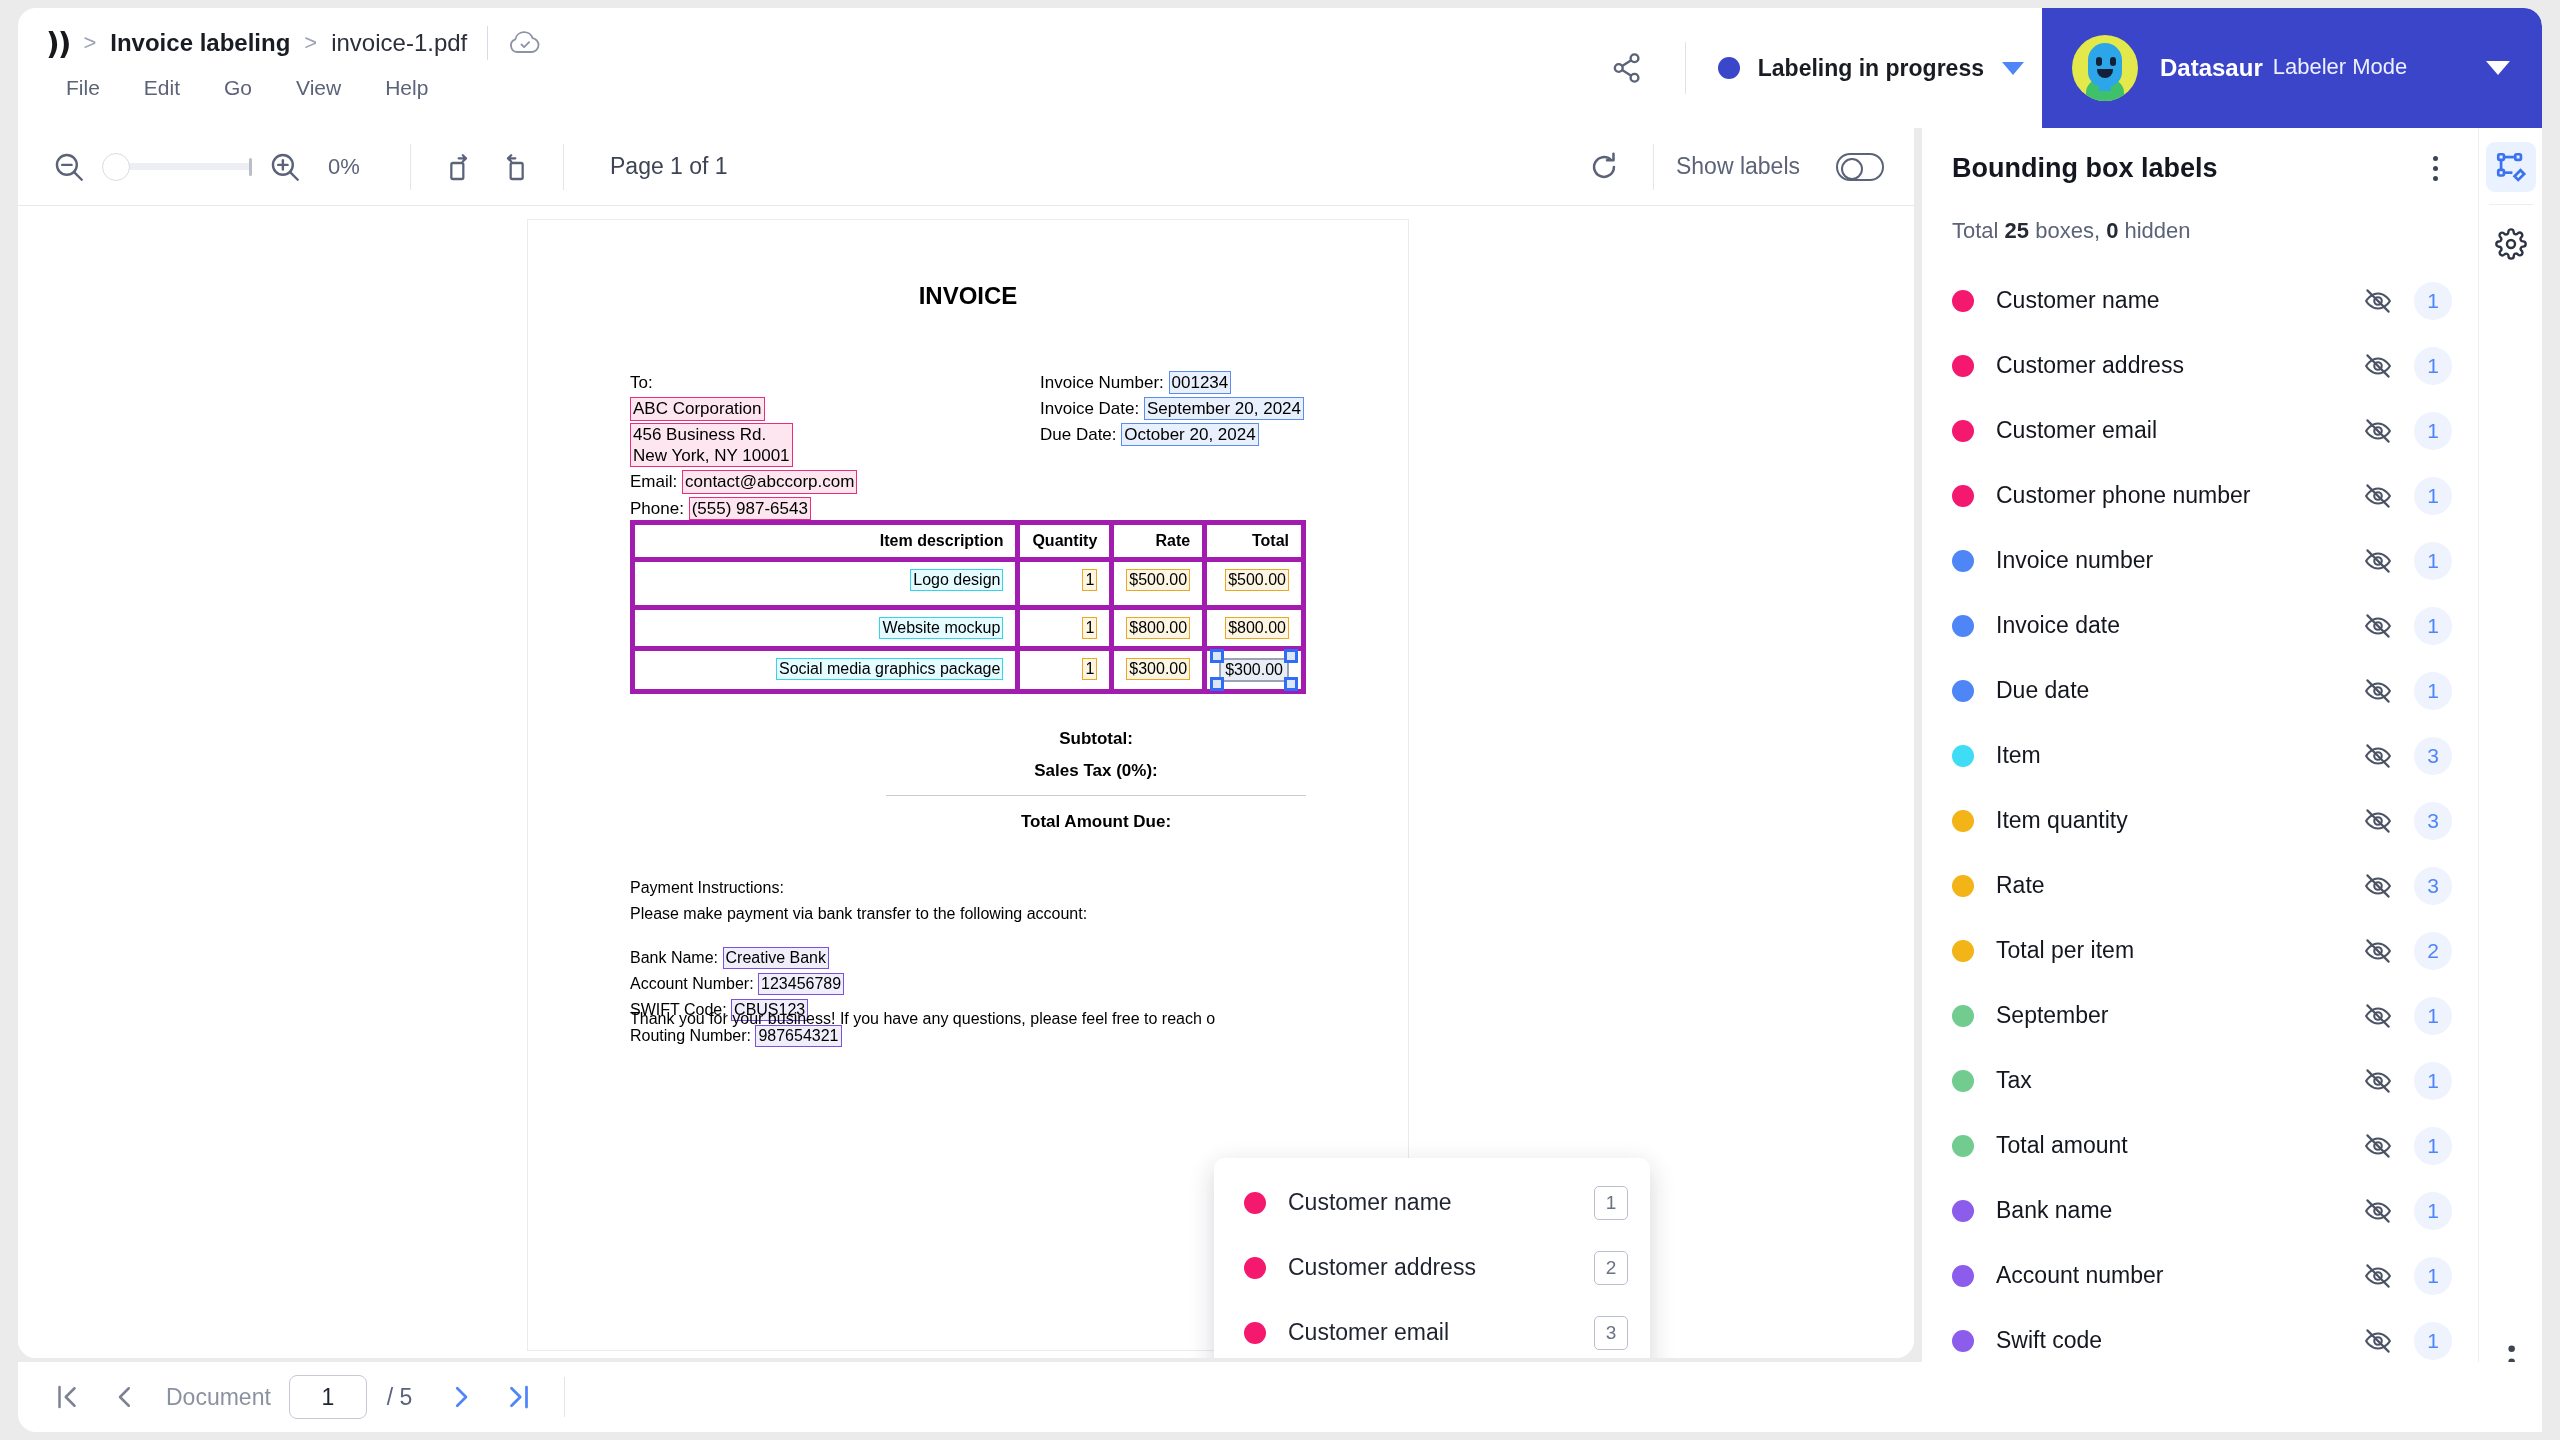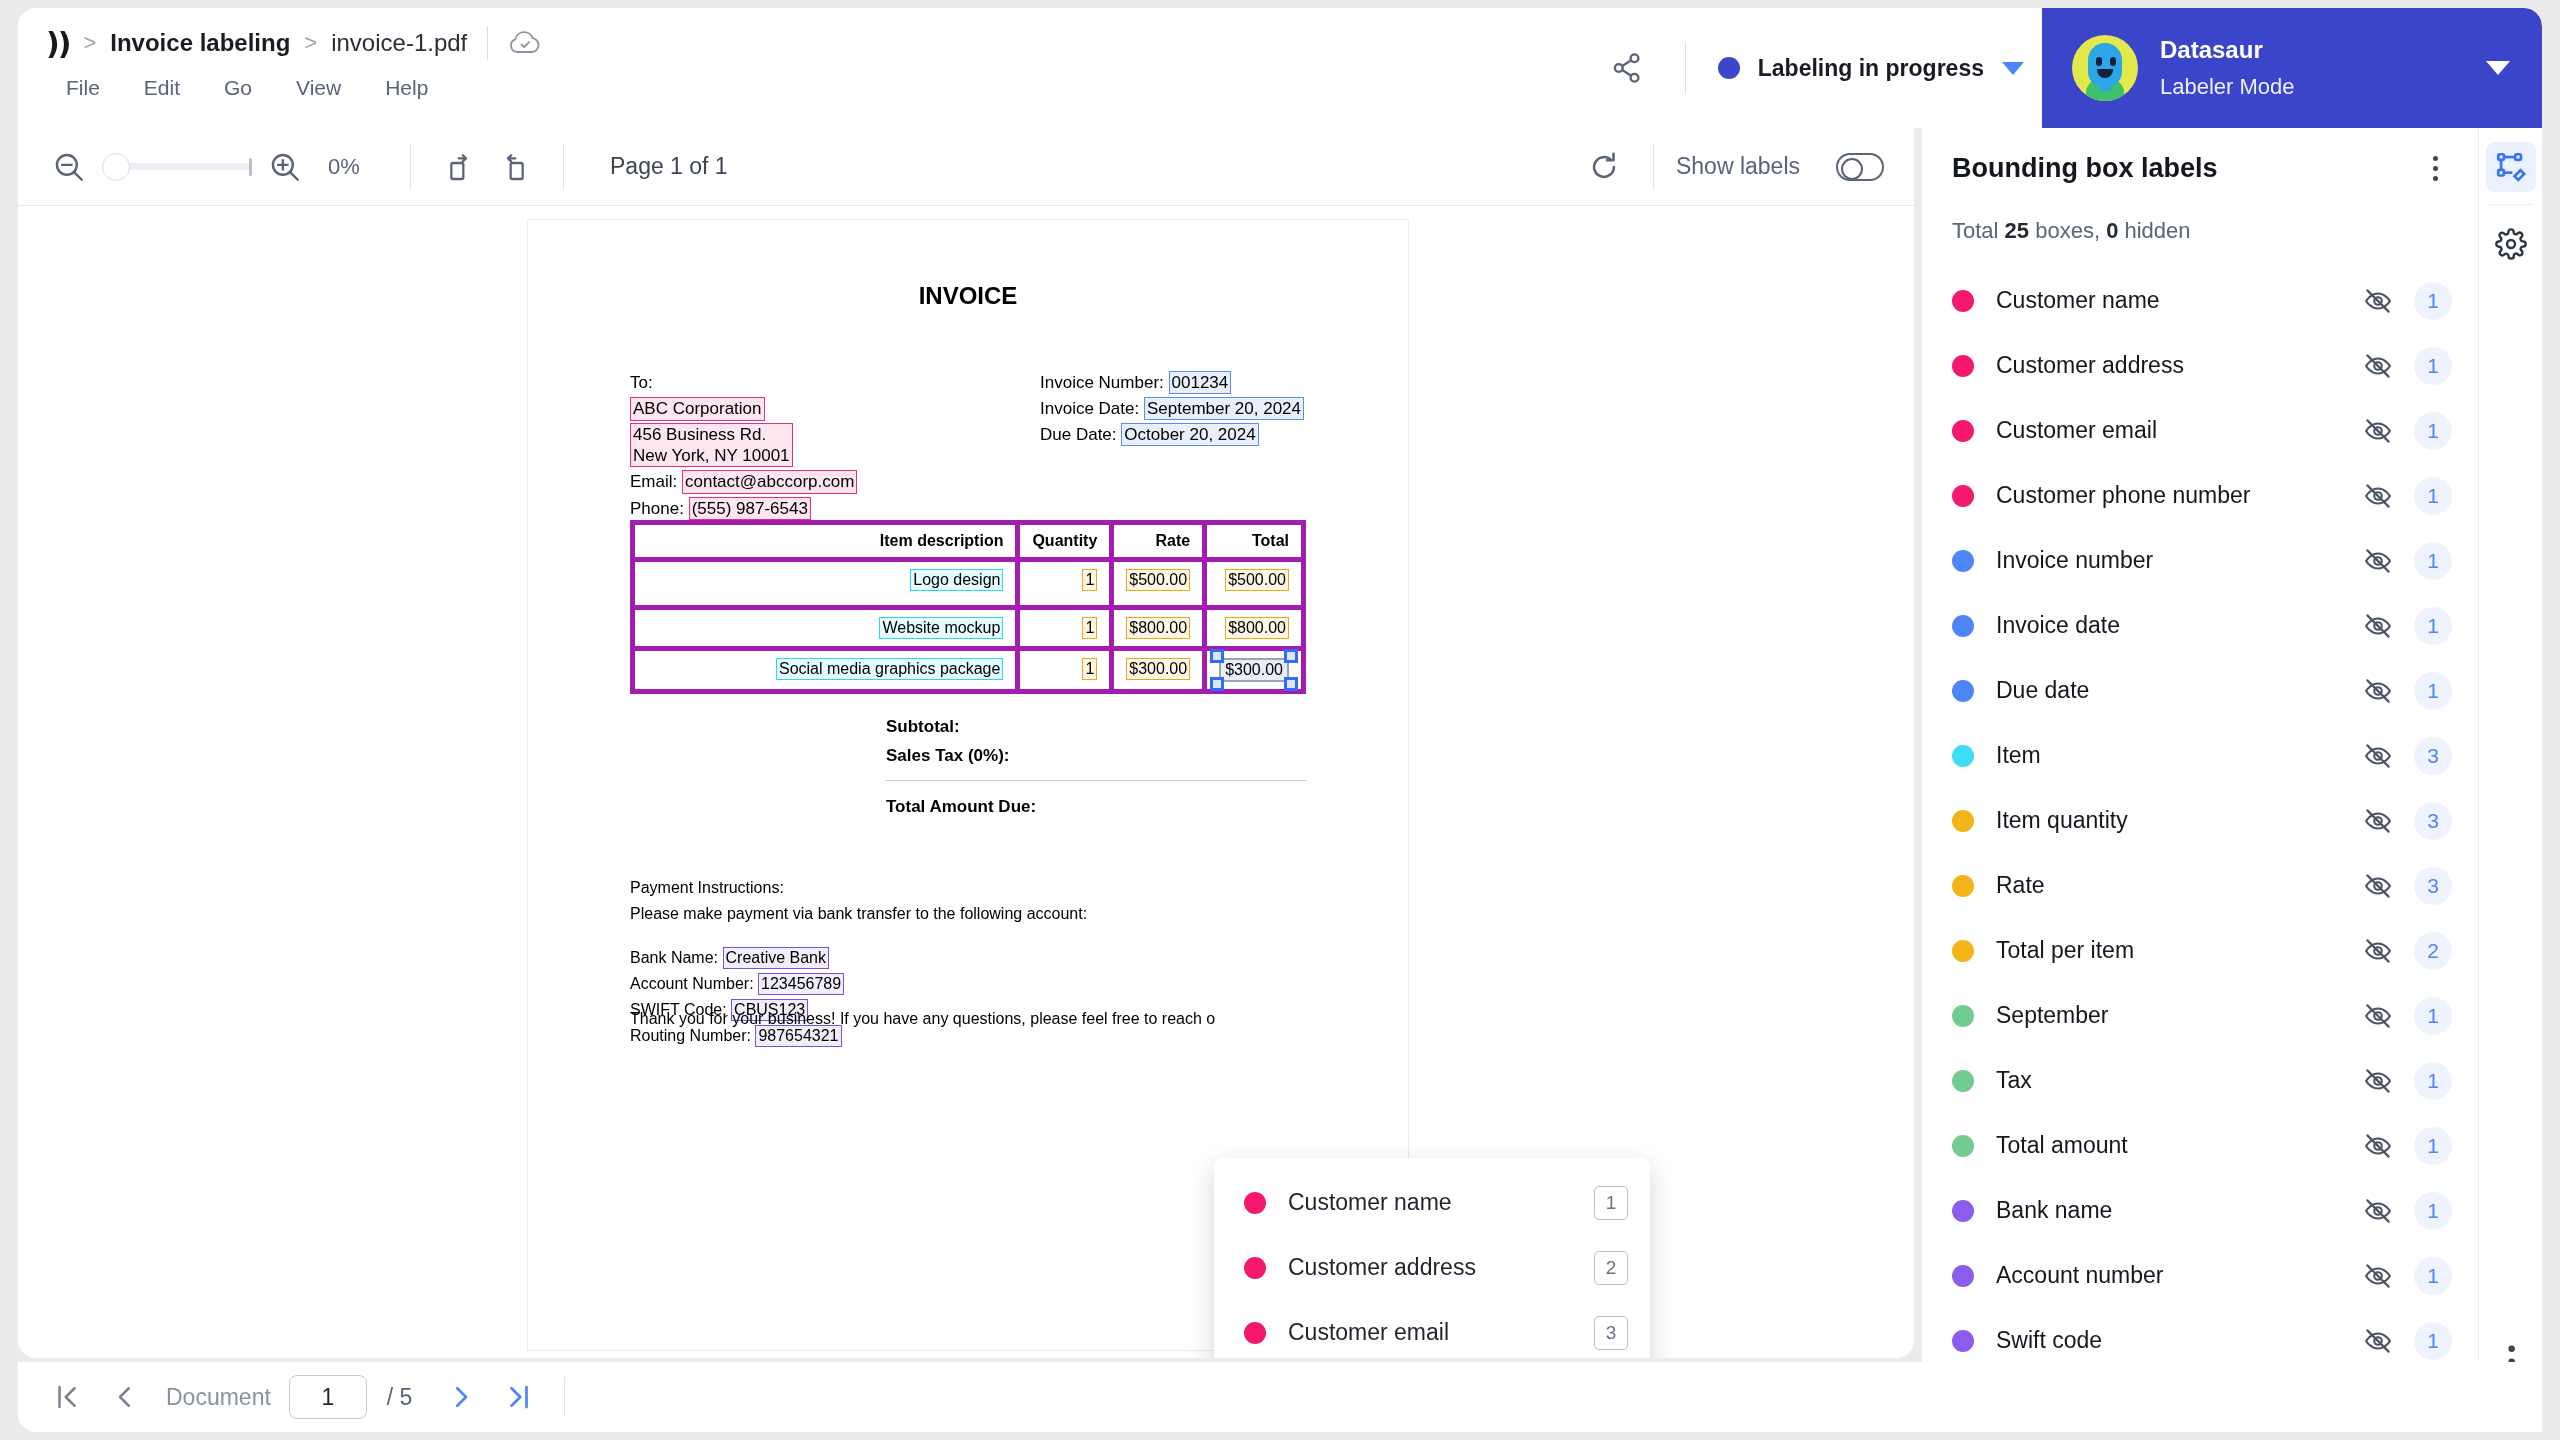--- a/index.html
+++ b/index.html
@@ -87,21 +87,21 @@
     background: #3fc06a; border-radius: 14px 14px 0 0;
   }
   .av-neck {
     position: absolute; left: 27px; bottom: 10px; width: 12px; height: 18px;
     background: #2ca6e8;
   }
   .av-eye { position: absolute; width: 6px; height: 9px; background: #14203a; border-radius: 3px; top: 22px; }
   .av-eye.l { left: 24px; } .av-eye.r { left: 38px; }
   .av-mouth { position: absolute; left: 25px; top: 34px; width: 16px; height: 9px;
     background: #14203a; border-radius: 0 0 9px 9px; }
-  .user-meta { flex: 1; display: flex; flex-direction: column; gap: 10px; }
+  .user-meta { flex: 1; display: flex; flex-direction: row; gap: 10px; }
   .user-name { font-size: 24px; font-weight: bold; color: #fff; }
   .user-role { font-size: 22px; color: #eef0ff; }
 
   
   .workspace {
     position: absolute; left: 18px; top: 128px; width: 1896px; height: 1230px;
   }
   .doc-panel {
     position: absolute; left: 0; top: 0; width: 1896px; height: 1230px;
     background: #ffffff; border-radius: 0 0 18px 18px;
@@ -174,21 +174,21 @@
   }
   .handle {
     position: absolute; width: 14px; height: 14px; background: #2f6df6;
     border: 3px solid #2f6df6;
   }
   .handle i { display: block; width: 100%; height: 100%; background: #dde6f7; }
   .h-tl { left: -9px; top: -9px; } .h-tr { right: -9px; top: -9px; }
   .h-bl { left: -9px; bottom: -9px; } .h-br { right: -9px; bottom: -9px; }
 
   .totals { position: absolute; right: 102px; top: 497px; width: 420px; font-size: 17px; color: #000; }
-  .trow { display: flex; justify-content: flex-start; gap: 14px; margin-bottom: 9px; }
+  .trow { display: flex; justify-content: center; gap: 14px; margin-bottom: 9px; margin-top: 12px; }
   .trow .lbl { font-weight: bold; }
   .thr { border-top: 1px solid #c9ccd4; margin: 14px 0 16px 0; }
 
   .pay { position: absolute; left: 102px; top: 655px; font-size: 16px; color: #000; line-height: 1.62; }
   .thanks { position: absolute; left: 102px; top: 790px; font-size: 16px; color: #000; }
 
   
   .label-popup {
     position: absolute; left: 1178px; top: 815px; width: 468px; height: 205px;
     background: #ffffff; border-radius: 10px;

